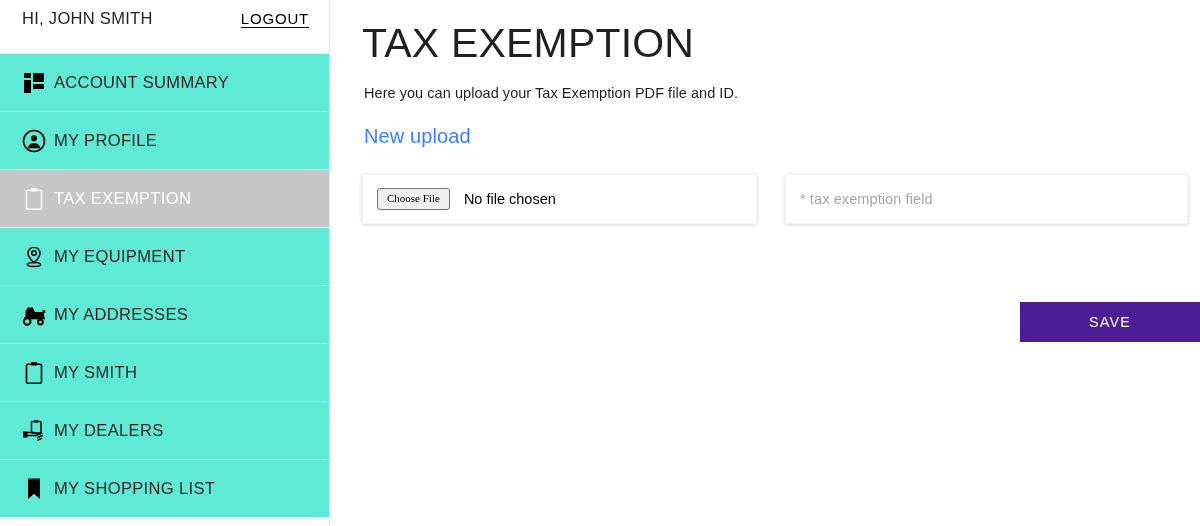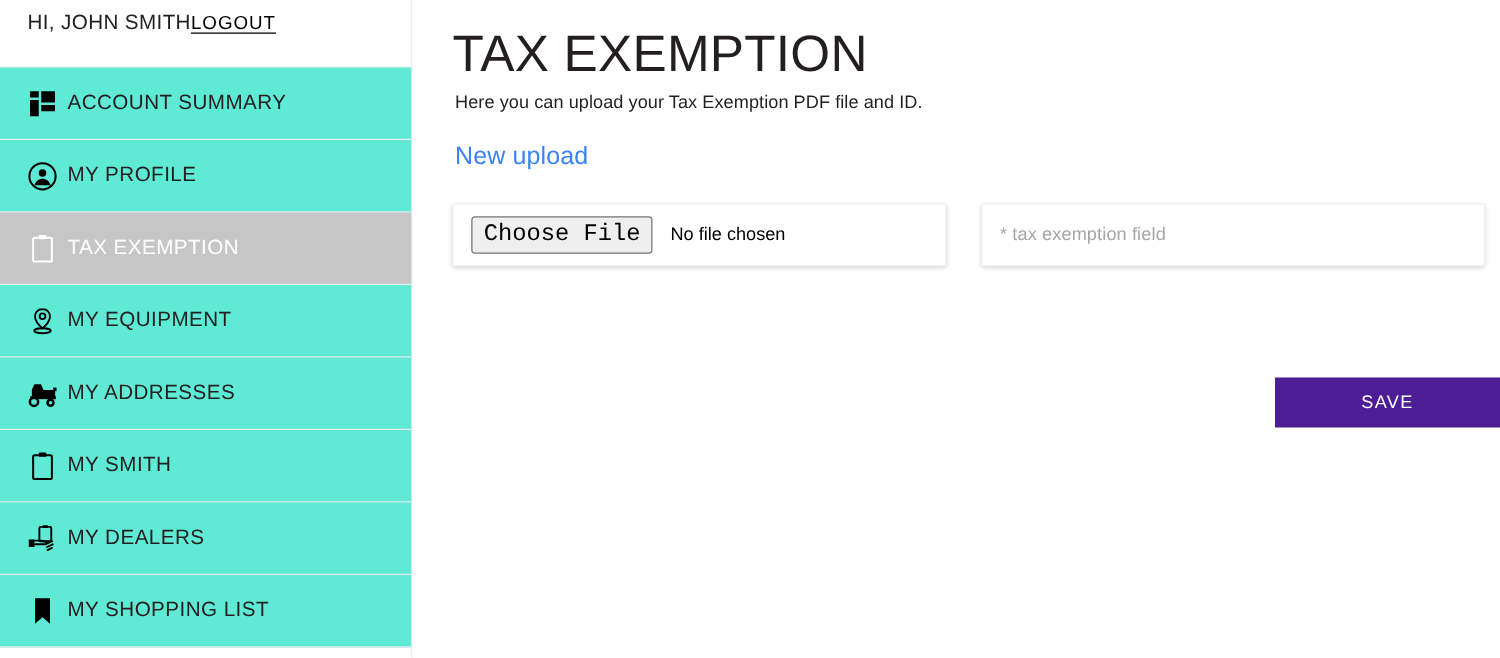--- a/index.html
+++ b/index.html
@@ -32,21 +32,21 @@
     box-sizing: border-box;
     position: relative;
   }
   .sidebar-header {
     height: 54px;
     box-sizing: border-box;
     border-bottom: 1px solid #ececec;
     display: flex;
     align-items: center;
     padding: 0 20px 17px 22px;
-    justify-content: flex-start;
+    justify-content: space-between;
   }
   .greeting {
     font-size: 16.5px;
     letter-spacing: 0.3px;
     color: #231f20;
     font-weight: 400;
     white-space: nowrap;
   }
   .logout {
     font-size: 15px;
@@ -107,21 +107,21 @@
     font-size: 41px;
     font-weight: 400;
     letter-spacing: 0.2px;
     line-height: 1.05;
     margin: 0;
     color: #231f20;
   }
   .page-subtitle {
     font-size: 14.5px;
     color: #231f20;
-    margin: 9px 0 0 2px;
+    margin: 20px 0 0 2px;
     letter-spacing: 0.05px;
   }
   .section-title {
     font-size: 20px;
     font-weight: 400;
     color: #3b82f6;
     margin: 24px 0 0 2px;
     letter-spacing: 0.1px;
   }
 
@@ -145,22 +145,22 @@
   .field-file { width: 395px; }
   .field-text { width: 403px; }
 
   .file-input-wrap {
     display: flex;
     align-items: center;
     font-size: 14.5px;
     color: #000000;
   }
   .choose-file-btn {
-    font-family: Liberation Mono, monospace;
-    font-size: 19px;
+    font-family: Liberation Serif, serif;
+    font-size: 11px;
     color: #000000;
     background: #efefef;
     border: 1px solid #767676;
     border-radius: 3px;
     padding: 3px 9px 4px 9px;
     cursor: pointer;
     line-height: 1.15;
   }
   .file-status {
     font-size: 14.5px;

